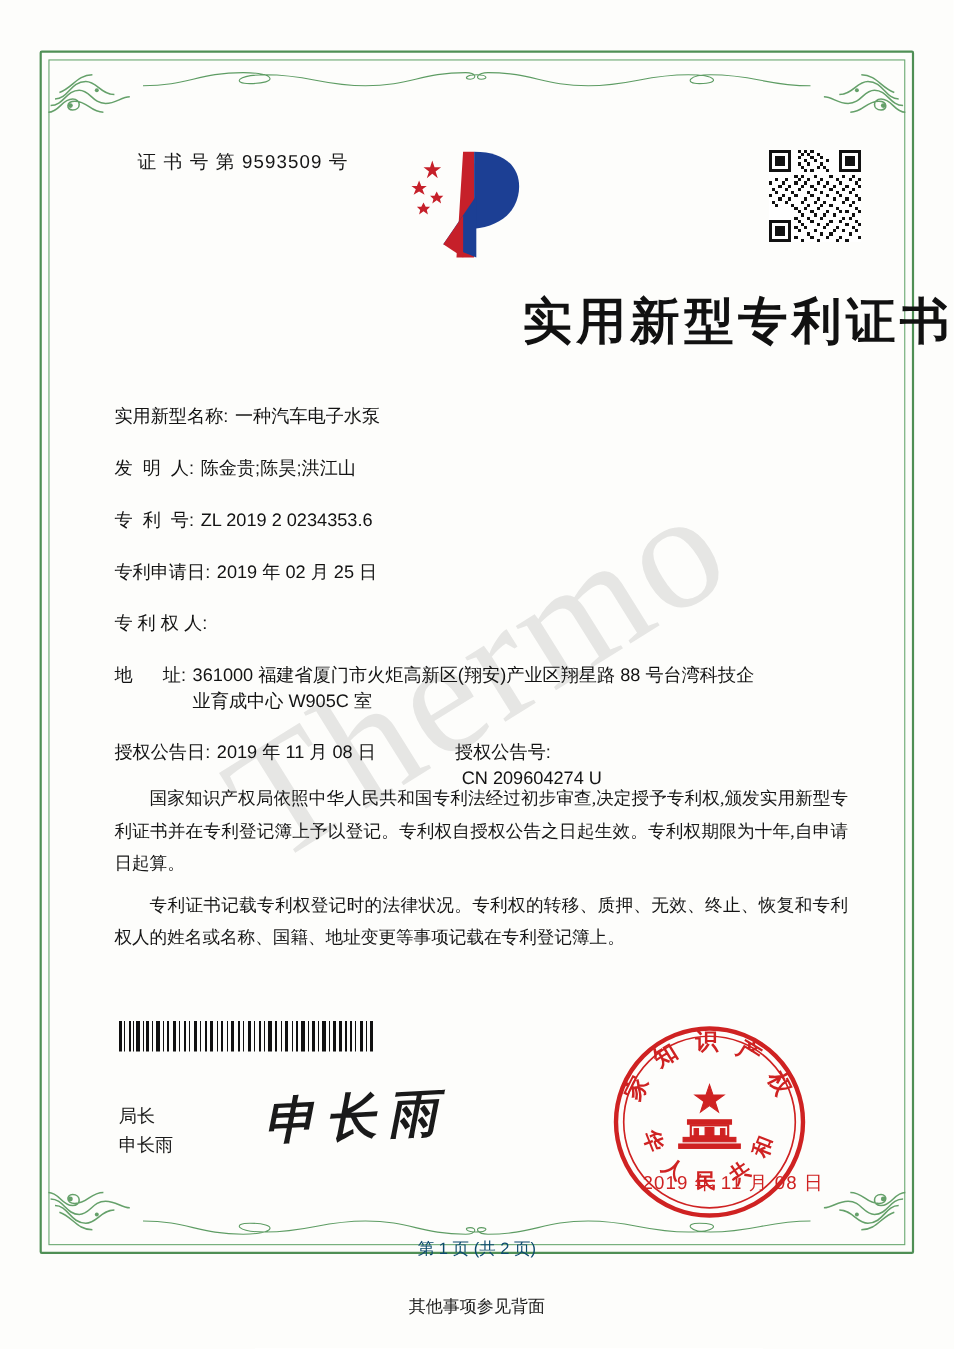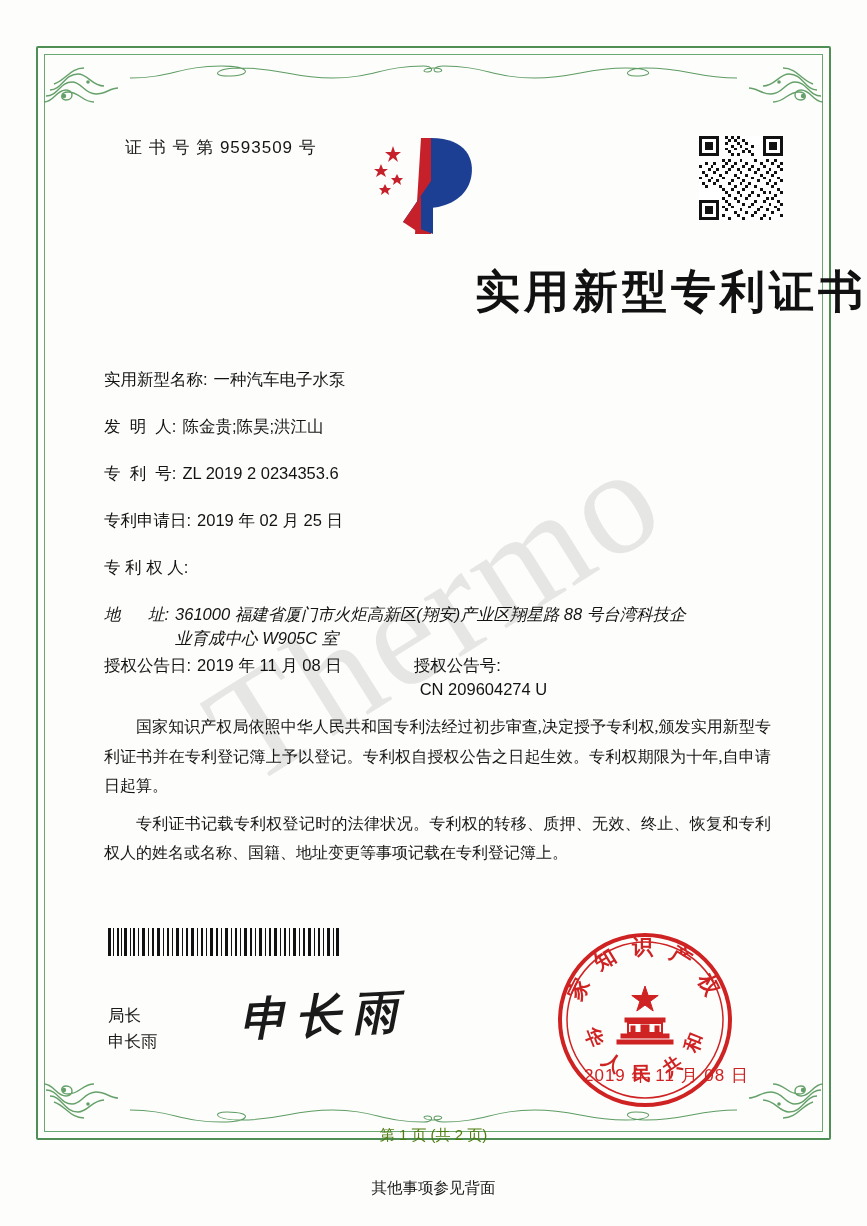--- a/index.html
+++ b/index.html
@@ -124,21 +124,21 @@
     margin-bottom: 23px;
     line-height: 1.45;
   }
   .field .lab {
     white-space: pre;
     flex: none;
   }
   .field .val {
     margin-left: 6px;
   }
-  .field.addr { margin-bottom: 4px; font-style: italic; }
+  .field.addr { margin-bottom: 23px; }
   .addr .val { max-width: 520px; }
 
   .field.grant {
     margin-bottom: 16px;
   }
   .grant-right {
     margin-left: 72px;
     display: flex;
     flex-direction: column;
   }
@@ -210,21 +210,21 @@
   }
 
   
   .page-num {
     position: absolute;
     left: 0; right: 0;
     top: 1126px;
     text-align: center;
     font-size: 15px;
     font-family: "Liberation Sans", sans-serif;
-    color: #4d7c0f;
+    color: #0c4a6e;
   }
   .footnote {
     position: absolute;
     left: 0; right: 0;
     top: 1178px;
     text-align: center;
     font-size: 15.5px;
     font-family: "Liberation Serif", serif;
     color: #1b1b1b;
   }

